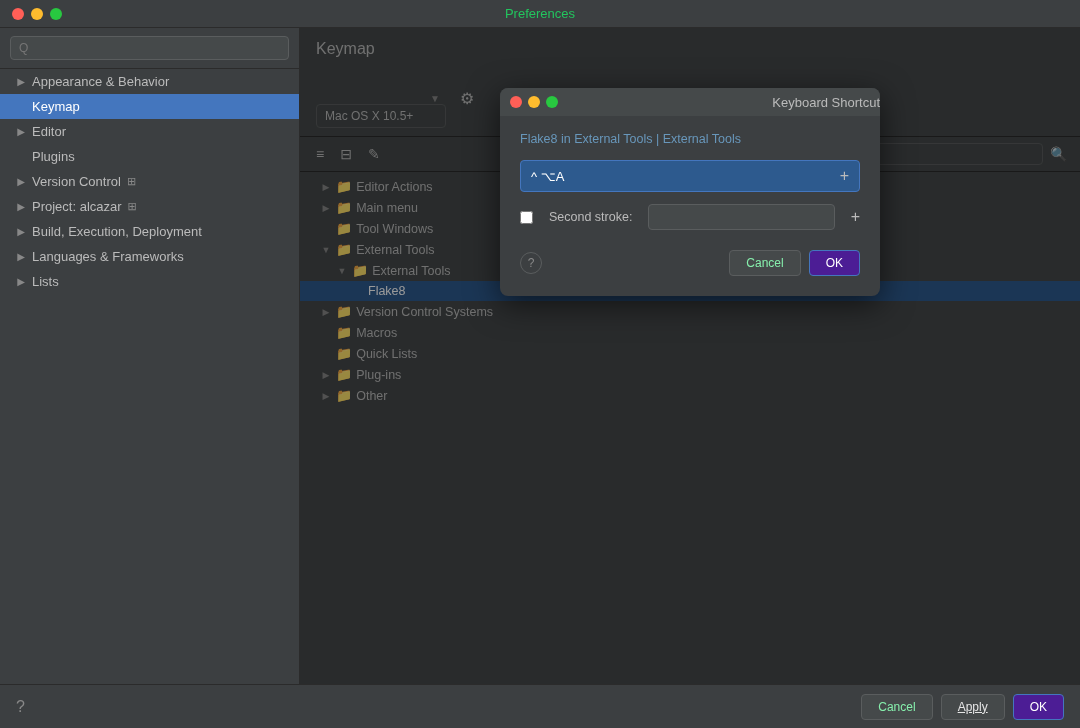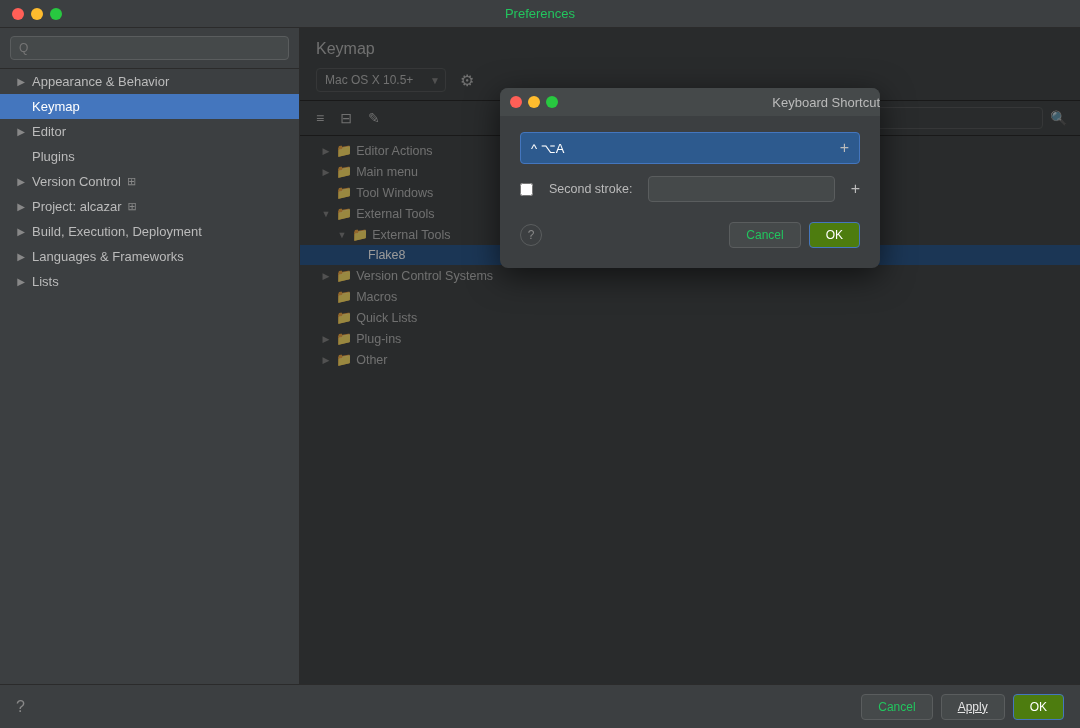--- a/index.html
+++ b/index.html
@@ -133,20 +133,21 @@
       background: #45494a;
       border: 1px solid #5a5d5e;
       color: #bbb;
       padding: 4px 24px 4px 8px;
       border-radius: 4px;
       font-size: 12px;
       appearance: none;
       cursor: pointer;
       position: relative;
       min-width: 130px;
+      margin-top: 36px;
     }
     .dropdown-wrapper {
       position: relative;
       display: inline-flex;
       align-items: center;
     }
     .dropdown-arrow {
       position: absolute;
       right: 6px;
       color: #888;
@@ -252,29 +253,29 @@
     }
     .btn {
       padding: 5px 16px;
       border-radius: 4px;
       font-size: 12px;
       cursor: pointer;
       border: 1px solid #5a5d5e;
     }
     .btn-cancel {
       background: #45494a;
-      color: #22c55e;
+      color: #86efac;
     }
     .btn-apply {
       background: #45494a;
       color: #e5e5e5;
       text-decoration: underline;
     }
     .btn-ok {
-      background: #4d7c0f;
+      background: #4c1d95;
       color: #fff;
       border-color: #4476be;
       text-align: right;
     }
 
     
     .overlay {
       position: absolute;
       top: 0; left: 0; right: 0; bottom: 0;
       background: rgba(0,0,0,0.4);
@@ -552,20 +553,23 @@
       <div class="dialog">
         <div class="dialog-titlebar">
           <div class="dialog-traffic">
             <div class="traffic-light tl-red"></div>
             <div class="traffic-light tl-yellow"></div>
             <div class="traffic-light tl-green"></div>
           </div>
           <span class="dialog-title">Keyboard Shortcut</span>
         </div>
         <div class="dialog-body">
+          <div class="dialog-subtitle">
+            <span>Flake8</span><span> in External Tools | External Tools</span>
+          </div>
           <div class="shortcut-field">
             <span class="shortcut-text">^ ⌥A</span>
             <span class="shortcut-plus">+</span>
           </div>
           <div class="second-stroke-row">
             <input type="checkbox" class="second-stroke-checkbox" style="">
             <label class="second-stroke-label">Second stroke:</label>
             <input type="text" class="second-stroke-input" style="">
             <span class="second-stroke-plus">+</span>
           </div>

